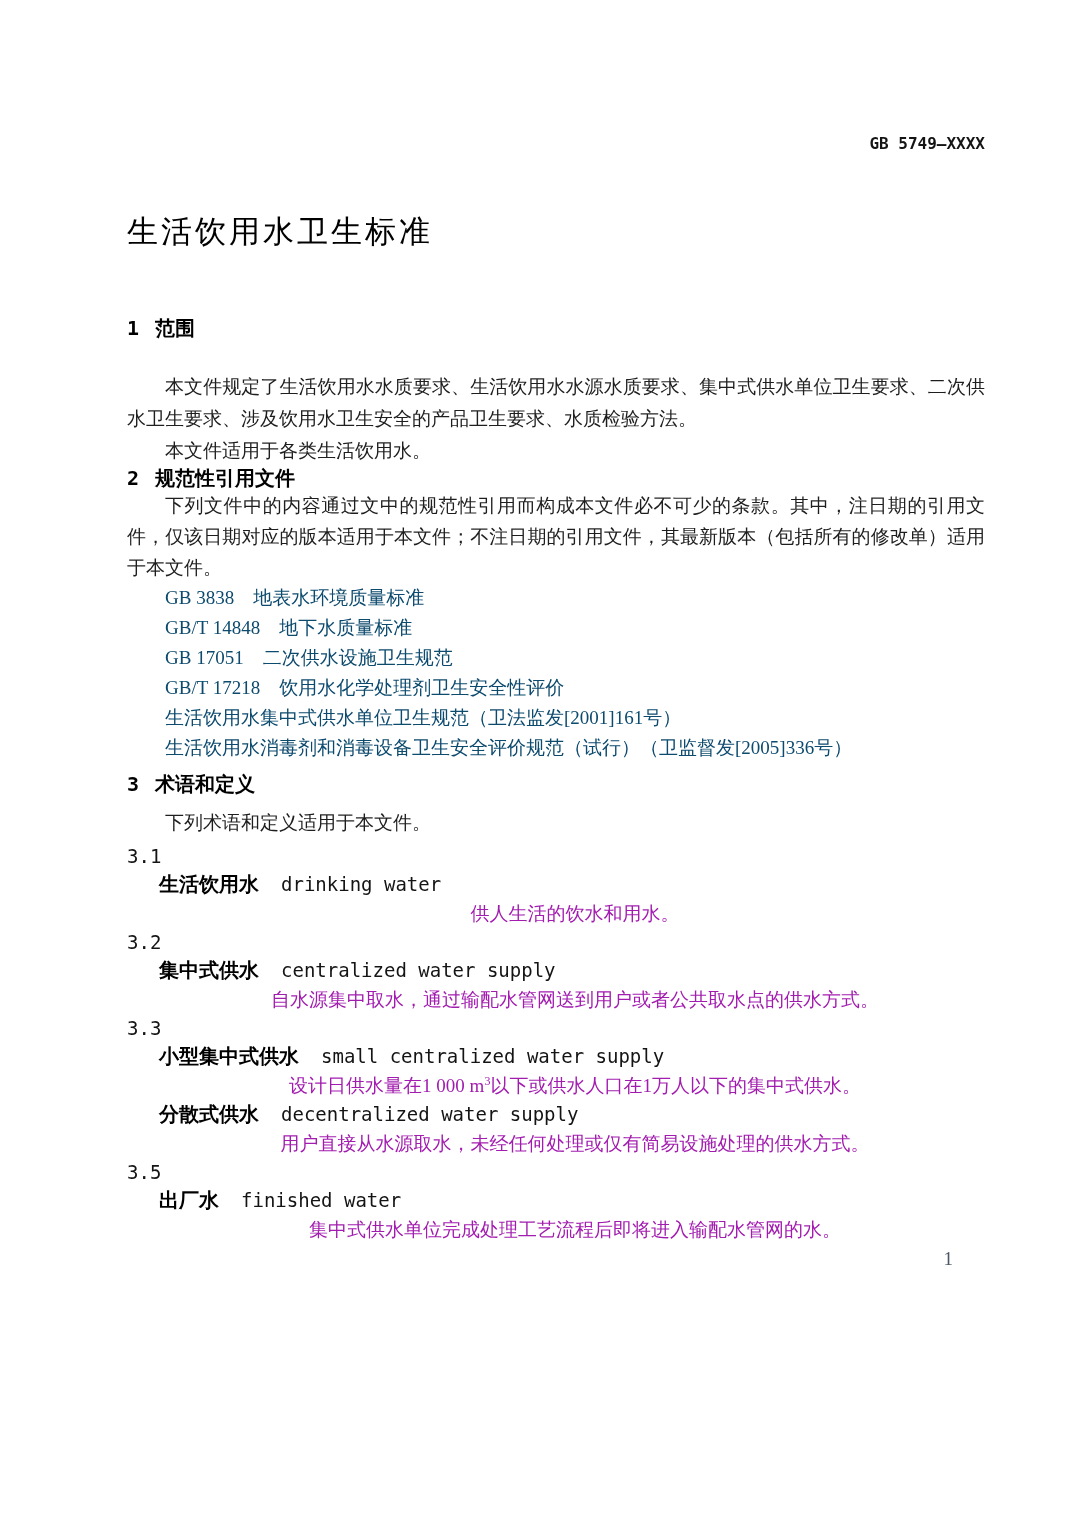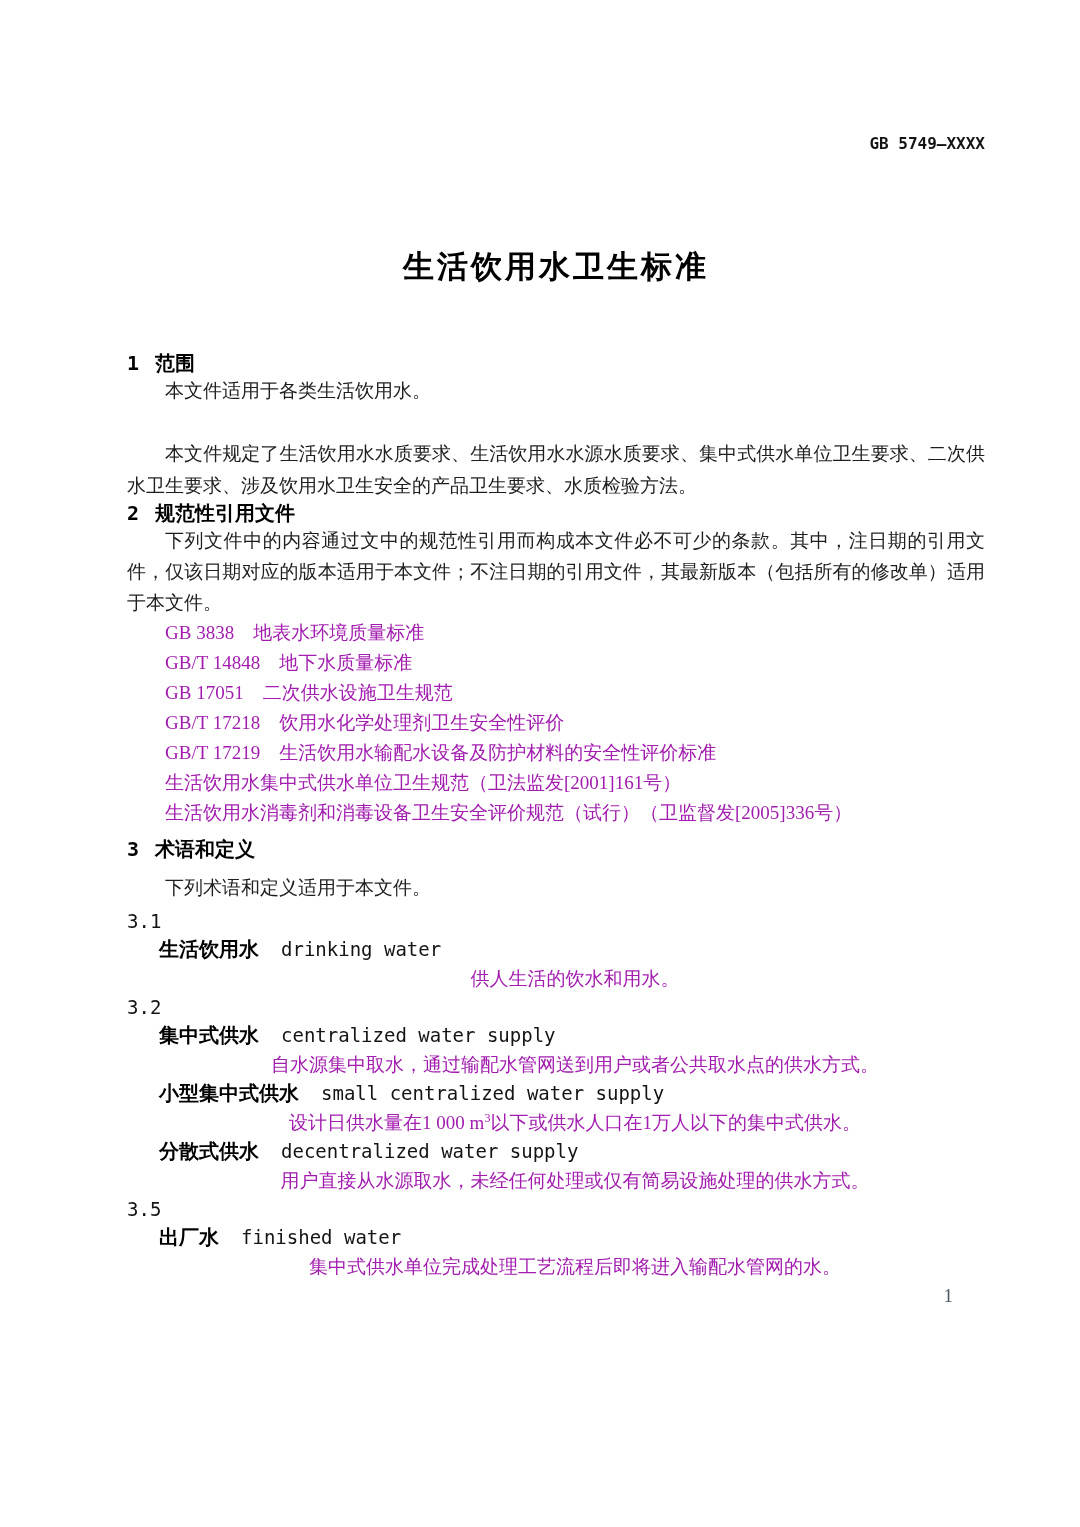--- a/index.html
+++ b/index.html
@@ -20,24 +20,24 @@
   .doc-code {
     margin-top:133px;
     text-align:right;
     font-family:"DejaVu Sans Mono","Liberation Mono",monospace;
     font-weight:bold;
     font-size:16px;
     line-height:22px;
     color:#141414;
   }
   .doc-title {
-    margin-top:95px;
-    text-align:center;
+    margin-top:60px;
+    text-align:left;
     font-family:"Liberation Sans","DejaVu Sans",sans-serif;
-    font-weight:bold;
+    font-weight:normal;
     font-size:31px;
     line-height:34px;
     letter-spacing:3px;
     color:#000;
   }
   .sec-heading {
     font-family:"Liberation Sans","DejaVu Sans",sans-serif;
     font-weight:bold;
     font-size:20px;
     line-height:23px;
@@ -61,21 +61,21 @@
   }
   #s1-p1 { margin-top:31px; }
   #s2-para { line-height:31px; }
   #s3-intro { margin-top:12px; line-height:30px; }
 
   .ref-list { margin-top:0; }
   .ref-item {
     font-size:19px;
     line-height:30px;
     padding-left:2em;
-    color:#a21caf;
+    color:#0c4a6e;
     white-space:nowrap;
   }
 
   .terms { margin-top:4px; }
   .term-num {
     font-family:"DejaVu Sans Mono","Liberation Mono",monospace;
     font-size:19px;
     line-height:28px;
     color:#141414;
   }
@@ -122,34 +122,33 @@
 
 <div class="page">
 
   <div class="doc-code">GB 5749—XXXX</div>
 
   <h1 class="doc-title">生活饮用水卫生标准</h1>
 
   <h2 class="sec-heading" id="s1-heading">
     <span class="sec-num">1</span><span>范围</span>
   </h2>
+  <p class="para" id="s1-p1">本文件规定了生活饮用水水质要求、生活饮用水水源水质要求、集中式供水单位卫生要求、二次供水卫生要求、涉及饮用水卫生安全的产品卫生要求、水质检验方法。</p>
   <p class="para" id="s1-p2">本文件适用于各类生活饮用水。</p>
-  <p class="para" id="s1-p1">本文件规定了生活饮用水水质要求、生活饮用水水源水质要求、集中式供水单位卫生要求、二次供水卫生要求、涉及饮用水卫生安全的产品卫生要求、水质检验方法。</p>
 
   <h2 class="sec-heading" id="s2-heading">
     <span class="sec-num">2</span><span>规范性引用文件</span>
   </h2>
   <p class="para" id="s2-para">下列文件中的内容通过文中的规范性引用而构成本文件必不可少的条款。其中，注日期的引用文件，仅该日期对应的版本适用于本文件；不注日期的引用文件，其最新版本（包括所有的修改单）适用于本文件。</p>
 
   <div class="ref-list">
     <div class="ref-item">GB 3838　地表水环境质量标准</div>
     <div class="ref-item">GB/T 14848　地下水质量标准</div>
     <div class="ref-item">GB 17051　二次供水设施卫生规范</div>
     <div class="ref-item">GB/T 17218　饮用水化学处理剂卫生安全性评价</div>
-    <div class="ref-item">GB/T 17219　生活饮用水输配水设备及防护材料的安全性评价标准</div>
     <div class="ref-item">生活饮用水集中式供水单位卫生规范（卫法监发[2001]161号）</div>
     <div class="ref-item">生活饮用水消毒剂和消毒设备卫生安全评价规范（试行）（卫监督发[2005]336号）</div>
   </div>
 
   <h2 class="sec-heading" id="s3-heading">
     <span class="sec-num">3</span><span>术语和定义</span>
   </h2>
   <p class="para" id="s3-intro">下列术语和定义适用于本文件。</p>
 
   <div class="terms">
@@ -164,20 +163,21 @@
 
     <div class="term">
       <div class="term-num">3.2</div>
       <div class="term-line">
         <span class="term-zh">集中式供水</span><span class="term-en">centralized water supply</span>
       </div>
       <div class="term-def">自水源集中取水，通过输配水管网送到用户或者公共取水点的供水方式。</div>
     </div>
 
     <div class="term">
+      <div class="term-num">3.3</div>
       <div class="term-line">
         <span class="term-zh">小型集中式供水</span><span class="term-en">small centralized water supply</span>
       </div>
       <div class="term-def">
         <span>设计日供水量在1 000 m</span><sup>3</sup><span>以下或供水人口在1万人以下的集中式供水。</span>
       </div>
     </div>
 
     <div class="term">
       <div class="term-line">

